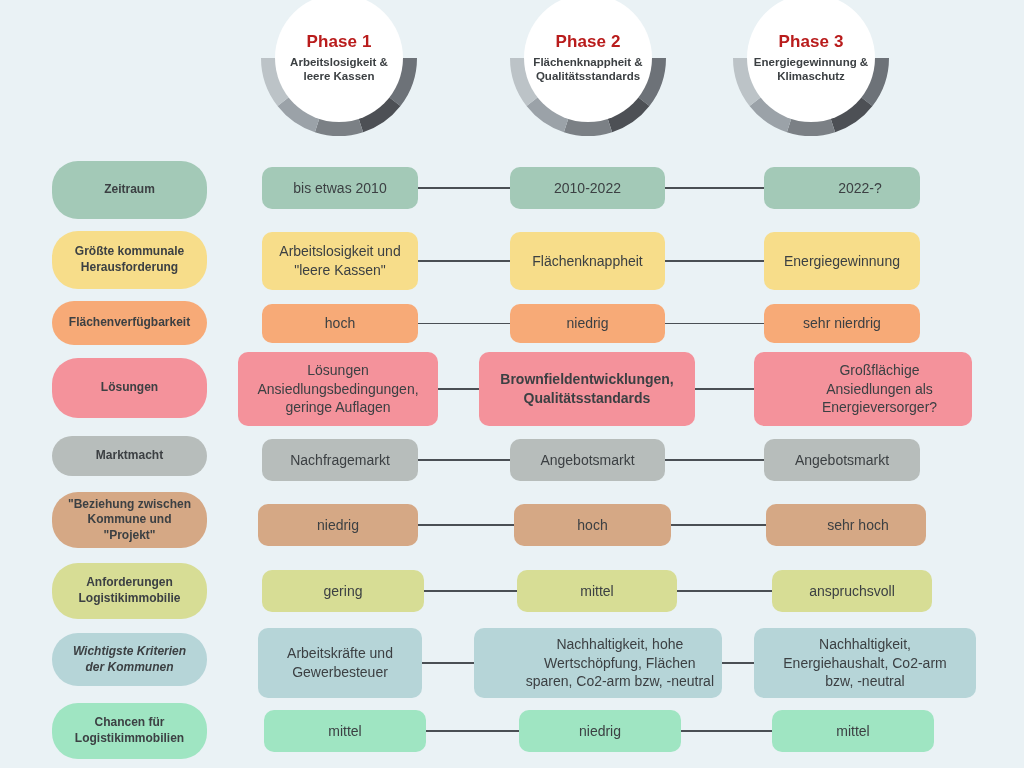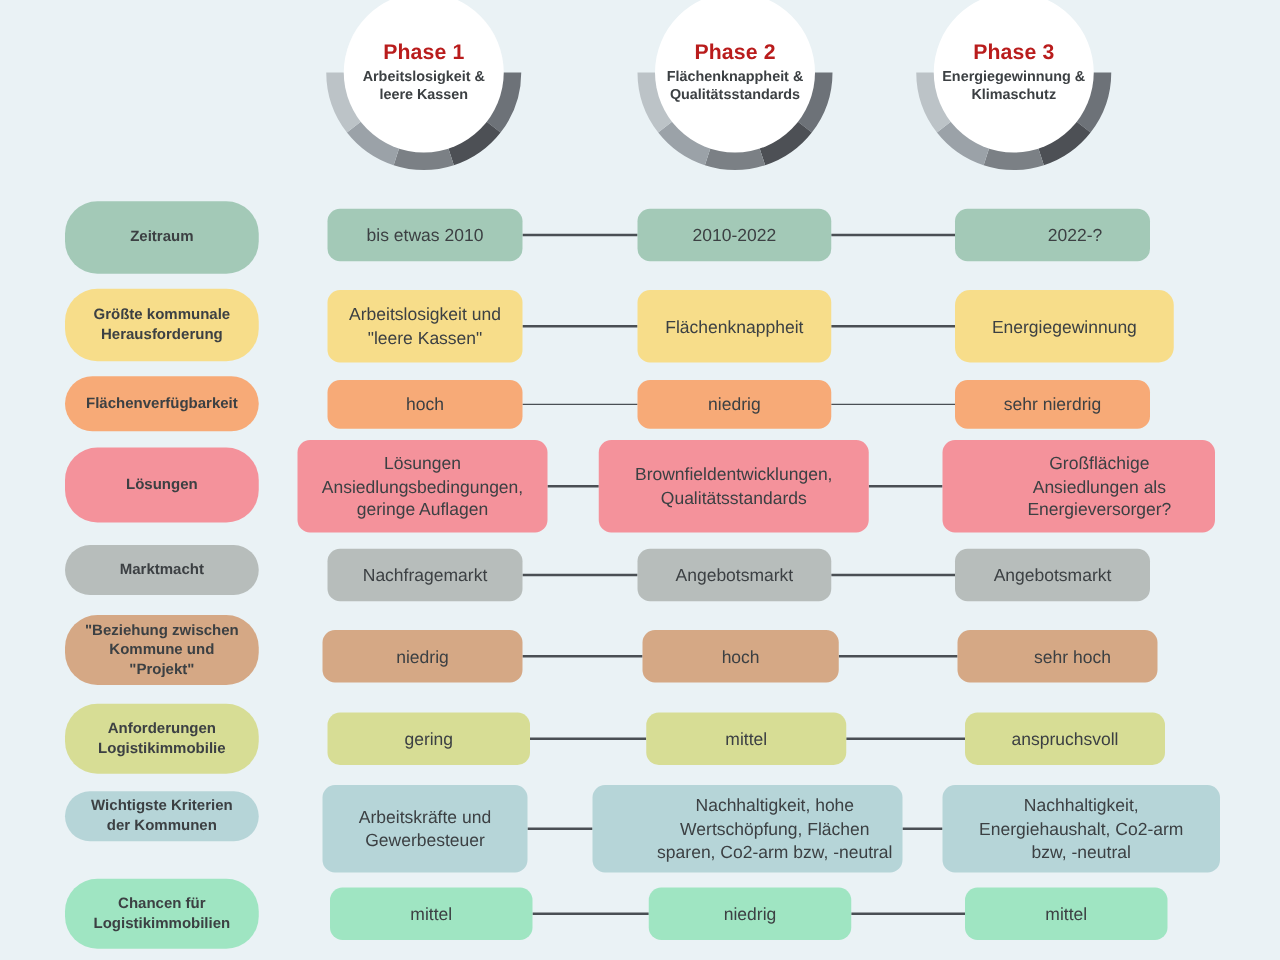--- a/index.html
+++ b/index.html
@@ -172,21 +172,21 @@
       <div><span>Größte kommunale</span><br><span>Herausforderung</span></div>
     </div>
     <div class="connector" style="left: 418px; width: 92px; top: 260.3px;"></div>
     <div class="connector" style="left: 665px; width: 99px; top: 260.3px;"></div>
     <div class="cell" style="left: 262px; width: 156px; top: 232px; height: 58px; background: rgb(247, 221, 138);">
       <div><span>Arbeitslosigkeit und</span><br><span>"leere Kassen"</span></div>
     </div>
     <div class="cell" style="left: 510px; width: 155px; top: 232px; height: 58px; background: rgb(247, 221, 138);">
       <div><span>Flächenknappheit</span></div>
     </div>
-    <div class="cell" style="left: 764px; width: 175px; top: 232px; height: 58px; background: rgb(247, 221, 138); border-radius: 12px;">
+    <div class="cell" style="left: 764px; width: 156px; top: 232px; height: 58px; background: rgb(247, 221, 138);">
       <div><span>Energiegewinnung</span></div>
     </div>
     <div class="row-label" style="top: 301px; height: 44px; width: 155px; background: rgb(247, 170, 119);">
       <div><span>Flächenverfügbarkeit</span></div>
     </div>
     <div class="connector" style="left: 418px; width: 92px; top: 322.8px;"></div>
     <div class="connector" style="left: 665px; width: 99px; top: 322.8px;"></div>
     <div class="cell" style="left: 262px; width: 156px; top: 304px; height: 39px; background: rgb(247, 170, 119);">
       <div><span>hoch</span></div>
     </div>
@@ -197,21 +197,21 @@
       <div><span>sehr nierdrig</span></div>
     </div>
     <div class="row-label" style="top: 358px; height: 60px; width: 155px; background: rgb(244, 146, 155);">
       <div><span>Lösungen</span></div>
     </div>
     <div class="connector" style="left: 438px; width: 41px; top: 388.3px;"></div>
     <div class="connector" style="left: 695px; width: 59px; top: 388.3px;"></div>
     <div class="cell" style="left: 238px; width: 200px; top: 352px; height: 74px; background: rgb(244, 146, 155);">
       <div><span>Lösungen</span><br><span>Ansiedlungsbedingungen,</span><br><span>geringe Auflagen</span></div>
     </div>
-    <div class="cell" style="left: 479px; width: 216px; top: 352px; height: 74px; background: rgb(244, 146, 155);">
+    <div class="cell" style="left: 479px; width: 216px; top: 352px; height: 74px; background: rgb(244, 146, 155); font-weight: bold;">
       <div><span>Brownfieldentwicklungen,</span><br><span>Qualitätsstandards</span></div>
     </div>
     <div class="cell" style="left: 754px; width: 218px; top: 352px; height: 74px; background: rgb(244, 146, 155); padding-left: 41px;">
       <div><span>Großflächige</span><br><span>Ansiedlungen als</span><br><span>Energieversorger?</span></div>
     </div>
     <div class="row-label" style="top: 436px; height: 40px; width: 155px; background: rgb(183, 189, 187);">
       <div><span>Marktmacht</span></div>
     </div>
     <div class="connector" style="left: 418px; width: 92px; top: 459.3px;"></div>
     <div class="connector" style="left: 665px; width: 99px; top: 459.3px;"></div>
@@ -245,21 +245,21 @@
     <div class="connector" style="left: 677px; width: 95px; top: 590.3px;"></div>
     <div class="cell" style="left: 262px; width: 162px; top: 570px; height: 42px; background: rgb(215, 221, 149);">
       <div><span>gering</span></div>
     </div>
     <div class="cell" style="left: 517px; width: 160px; top: 570px; height: 42px; background: rgb(215, 221, 149);">
       <div><span>mittel</span></div>
     </div>
     <div class="cell" style="left: 772px; width: 160px; top: 570px; height: 42px; background: rgb(215, 221, 149);">
       <div><span>anspruchsvoll</span></div>
     </div>
-    <div class="row-label" style="top: 633px; height: 40px; width: 155px; background: rgb(182, 213, 216);">
+    <div class="row-label" style="top: 633px; height: 53px; width: 155px; background: rgb(182, 213, 216); font-style: italic;">
       <div><span>Wichtigste Kriterien</span><br><span>der Kommunen</span></div>
     </div>
     <div class="connector" style="left: 422px; width: 52px; top: 662.3px;"></div>
     <div class="connector" style="left: 722px; width: 32px; top: 662.3px;"></div>
     <div class="cell" style="left: 258px; width: 164px; top: 628px; height: 70px; background: rgb(182, 213, 216);">
       <div><span>Arbeitskräfte und</span><br><span>Gewerbesteuer</span></div>
     </div>
     <div class="cell" style="left: 474px; width: 248px; top: 628px; height: 70px; background: rgb(182, 213, 216); justify-content: flex-end;">
       <div><span>Nachhaltigkeit, hohe</span><br><span>Wertschöpfung, Flächen</span><br><span>sparen, Co2-arm bzw, -neutral</span></div>
     </div>

